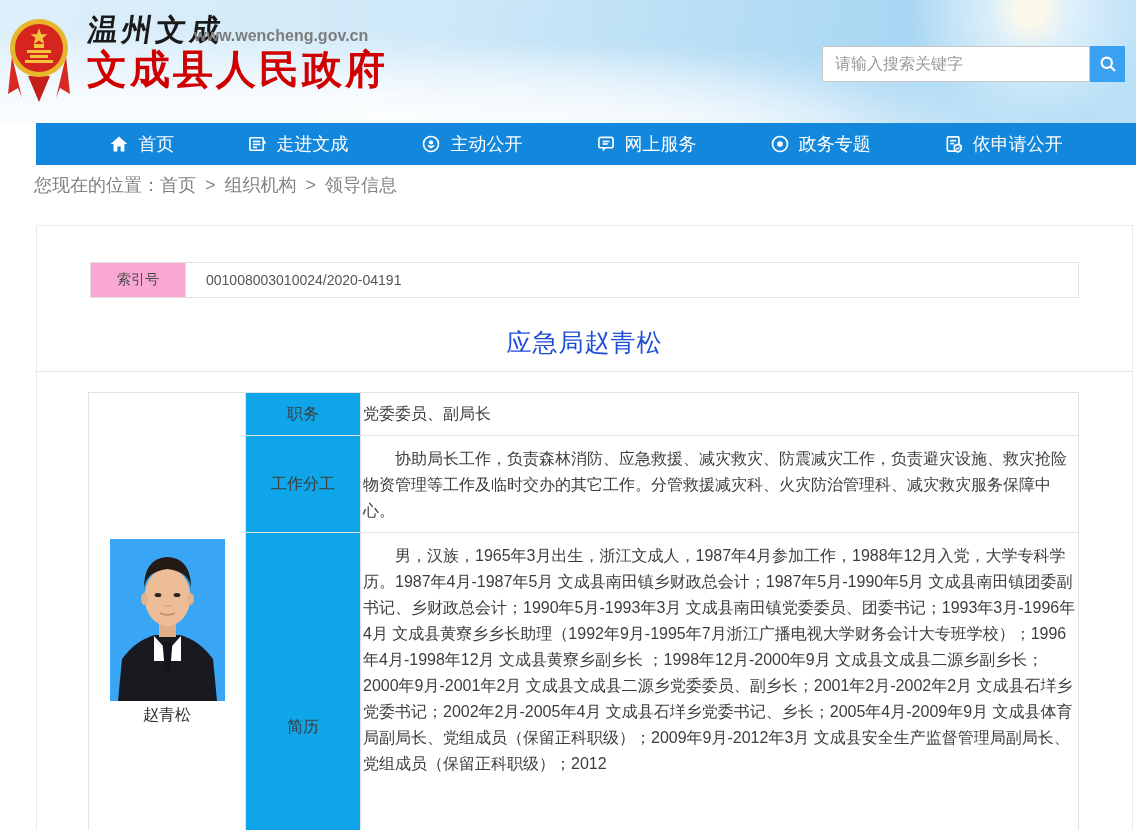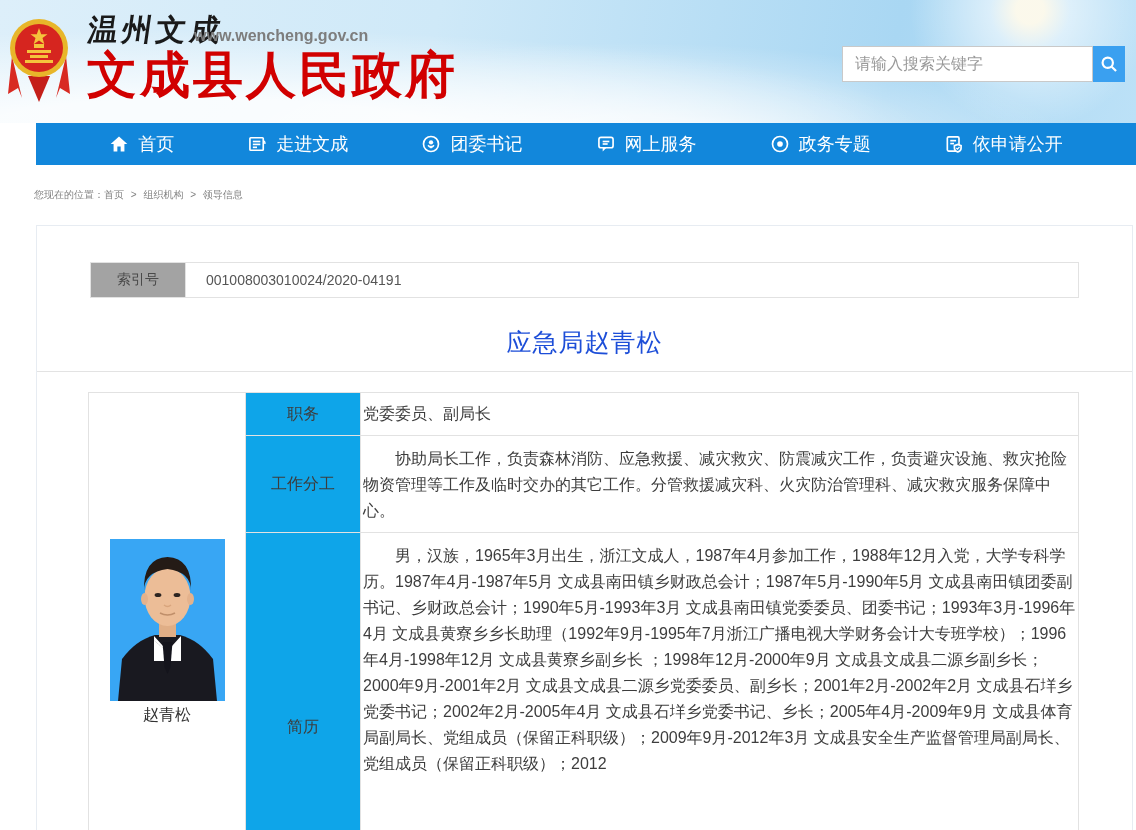--- a/index.html
+++ b/index.html
@@ -12,49 +12,49 @@
     background:
       radial-gradient(circle at 1030px 10px, rgba(255,250,235,.95) 0 14px, rgba(255,255,255,.55) 40px, rgba(255,255,255,0) 120px),
       radial-gradient(ellipse at 18% 108% , rgba(255,255,255,.85) 0 18%, rgba(255,255,255,0) 55%),
       radial-gradient(ellipse at 55% 118% , rgba(255,255,255,.7) 0 14%, rgba(255,255,255,0) 50%),
       linear-gradient(100deg,#ddeffa 0%,#cfe9f8 38%,#a9d7f3 78%,#bce1f7 100%);
   }
   .emblem{ position:absolute; left:8px; top:6px; width:62px; height:100px; }
   .calligraphy{ position:absolute; left:88px; top:10px; font-size:30px; font-weight:bold;
     color:#1a1a1a; transform:skewX(-8deg); letter-spacing:4px; }
   .site-url{ position:absolute; left:194px; top:27px; font-size:16px; font-weight:bold; color:#7d7d7d; }
-  .site-name{ position:absolute; left:87px; top:42px; font-size:50px; font-weight:bold;
+  .site-name{ position:absolute; left:87px; top:42px; font-size:40px; font-weight:bold;
     color:#d10000; letter-spacing:3px; }
   .search-wrap{ position:absolute; left:822px; top:46px; width:303px; height:36px; display:flex; }
   .search-input{ width:268px; height:36px; border:1px solid #c9c9c9; background:#fff;
-    padding:0 12px; font-size:16px; color:#333; outline:none;margin-left:20px; }
+    padding:0 12px; font-size:16px; color:#333; outline:none; }
   .search-input::placeholder{ color:#9a9a9a; }
   .search-btn{ width:35px; height:36px; border:0; background:#3aa0f0; cursor:pointer;
     display:flex; align-items:center; justify-content:center; }
 
   
   .main-nav{ margin-left:36px; width:1100px; height:42px; background:#1287db;
     display:flex; justify-content:space-evenly; align-items:center; }
   .nav-item{ display:flex; align-items:center; gap:9px; color:#fff; font-size:18px;
     text-decoration:none; cursor:pointer; }
   .nav-item svg{ display:block; }
 
   
-  .breadcrumb{ height:60px; padding:23px 0 0 34px; font-size:10px; color:#828282; }
+  .breadcrumb{ height:60px; padding:8px 0 0 34px; font-size:18px; color:#828282; }
   .breadcrumb a{ color:#828282; text-decoration:none; cursor:pointer; }
   .crumb-sep{ margin:0 4px; }
 
   
   .container{ margin-left:36px; width:1097px; height:900px;
     border:1px solid #e7ecf2; background:#fff; }
   .meta-section{ padding:36px 0 12px 0; border-bottom:1px solid #e3e3e3; }
   table{ border-collapse:collapse; table-layout:fixed; }
   .meta-table{ margin-left:53px; width:988px; }
   .meta-table td{ border:1px solid #e2e2e2; height:35px; font-size:14px; color:#555; }
-  .meta-table td.lbl{ background:#a3a3a3; text-align:center; width:95px; color:#4a4a4a; }
+  .meta-table td.lbl{ background:#f9a8d4; text-align:center; width:95px; color:#4a4a4a; }
   .meta-table td.val{ padding-left:20px; }
   .article-title{ margin-top:28px; text-align:center; font-size:25px; font-weight:normal;
     color:#1d4ed8; letter-spacing:1px; }
 
   
   .profile-table{ margin:20px 0 0 51px; width:990px; }
   .profile-table td{ border:1px solid #e2e2e2; font-size:16px; color:#3d3d3d; }
   .photo-cell{ width:157px; vertical-align:top; text-align:center; }
   .photo-box{ margin:146px auto 0; width:115px; height:162px; }
   .photo-name{ margin-top:4px; font-size:16px; color:#333; }
@@ -112,21 +112,21 @@
     </svg>
     <span>走进文成</span>
   </a>
   <a class="nav-item">
     <svg width="20" height="20" viewBox="0 0 24 24" fill="none" stroke="#fff" stroke-width="2">
       <circle cx="12" cy="12" r="9"></circle>
         <circle cx="12" cy="10" r="2.6" fill="#fff" stroke="none"></circle>
       <path d="M8.5 13.5 Q12 18 15.5 13.5"></path>
         <line x1="12" y1="14" x2="12" y2="17"></line>
     </svg>
-    <span>团委书记</span>
+    <span>主动公开</span>
   </a>
   <a class="nav-item">
     <svg width="20" height="20" viewBox="0 0 24 24" fill="none" stroke="#fff" stroke-width="2">
       <rect x="3.5" y="4" width="17" height="12.5" rx="2.5"></rect>
       <line x1="8" y1="9" x2="16" y2="9"></line>
         <line x1="8" y1="12" x2="14" y2="12"></line>
       <path d="M8 16.5 V21 L12.5 16.5" fill="#fff" stroke="none"></path>
     </svg>
     <span>网上服务</span>
   </a>

